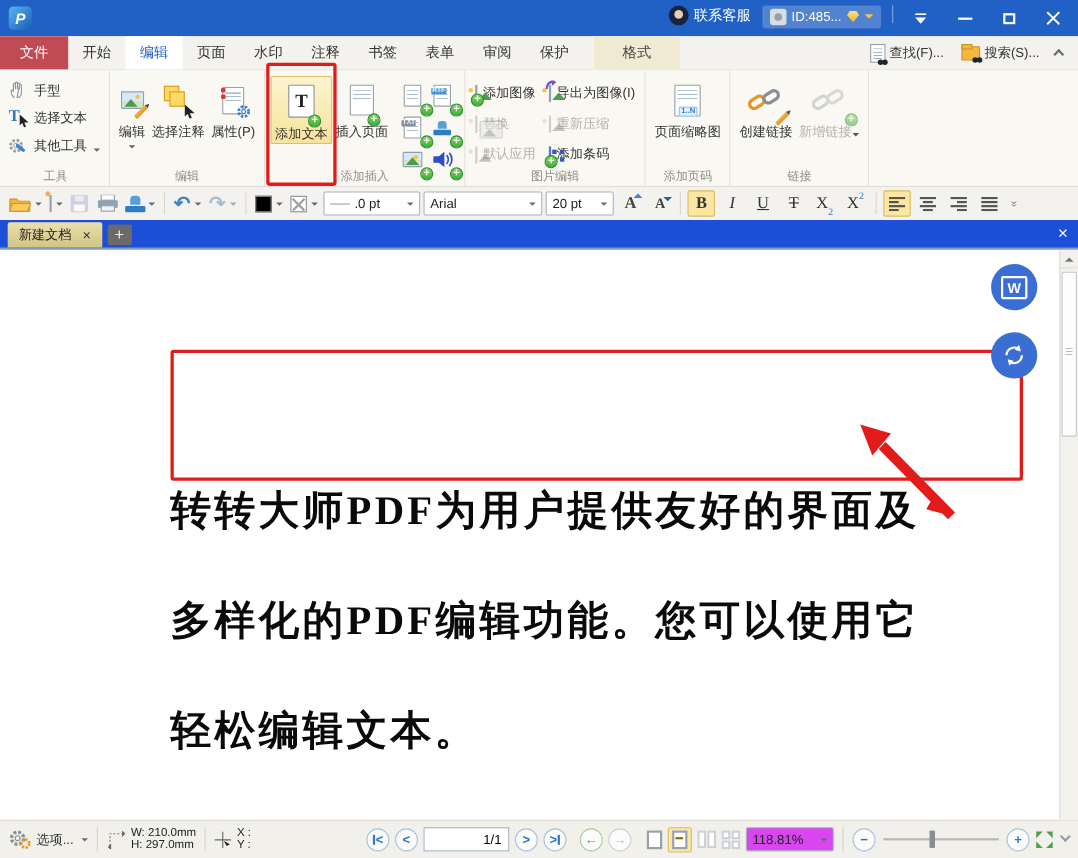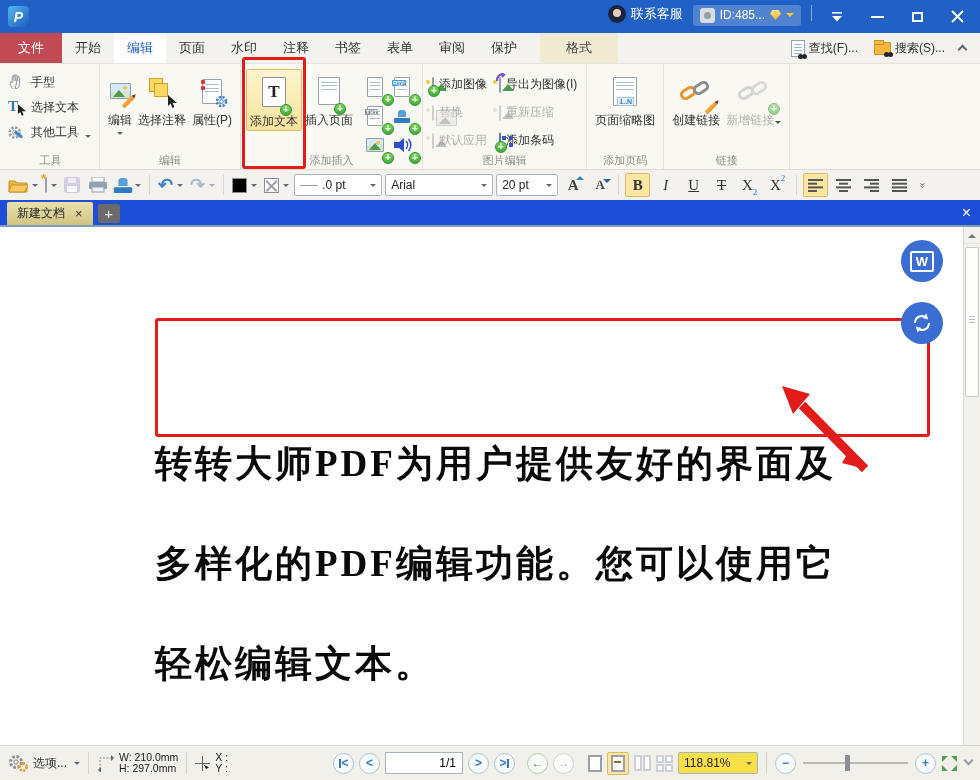--- a/index.html
+++ b/index.html
@@ -635,21 +635,21 @@
     <span class="pgi2">
         <i></i>
         <i></i>
       </span>
     <span class="pgi4">
         <i></i>
         <i></i>
         <i></i>
         <i></i>
       </span>
-    <div class="qsel" style="width:80px;background:#fde047">
+    <div class="qsel" style="width:80px;background:#d946ef">
       <span>118.81%</span>
       <span class="dcaret"></span>
     </div>
     <span class="ssep"></span>
     <div class="navc">−</div>
     <div class="slider">
         <span class="sthumb"></span>
       </div>
     <div class="navc">+</div>
     <svg width="17" height="17">

